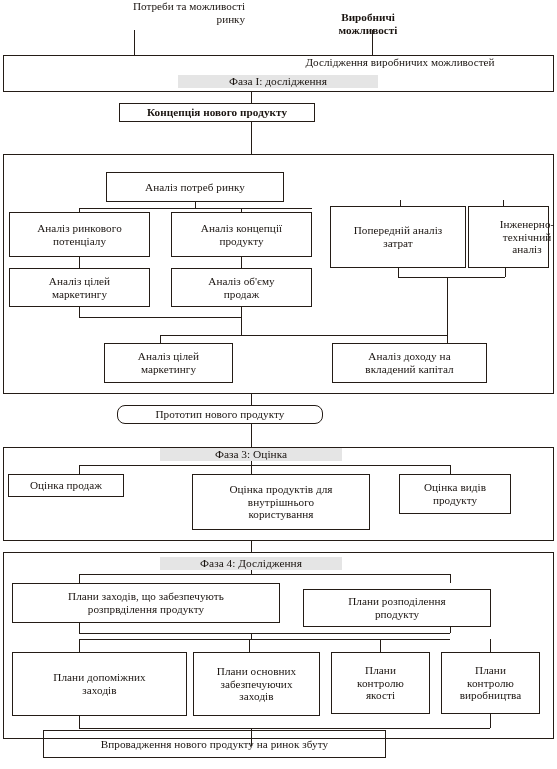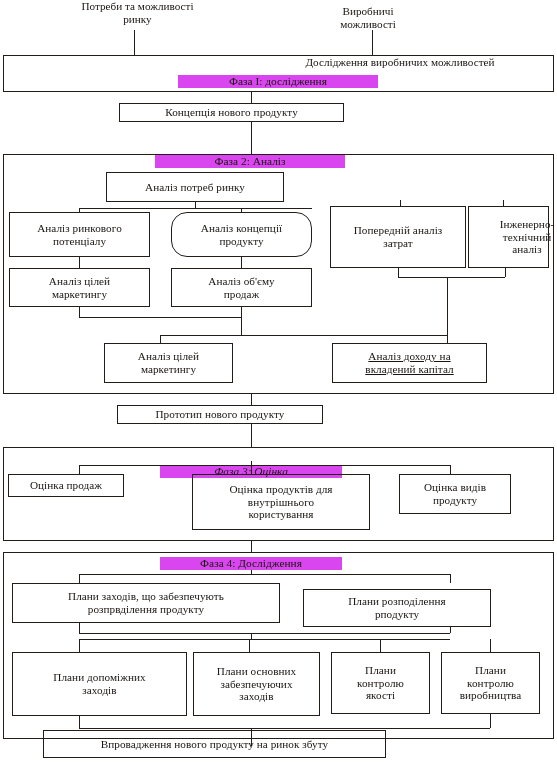--- a/index.html
+++ b/index.html
@@ -39,66 +39,65 @@
     border: 1px solid #241c16;
     background: transparent;
   }
   .phase-title {
     position: absolute;
     text-align: center;
     font-size: 11.4px;
     line-height: 1.1;
     color: #1a1410;
     white-space: nowrap;
-    background: #d946ef;
+    background: #e5e5e5;
     padding: 0 2px;
   }
   .freetext {
     position: absolute;
     text-align: center;
     font-size: 11.2px;
     line-height: 1.16;
     color: #1a1410;
   }
   .ln {
     position: absolute;
     background: #241c16;
   }
   .ln.h { height: 1px; }
   .ln.v { width: 1px; }
 </style>
 </head>
 <body>
 
 <div id="diagram">
-    <div class="freetext" style="left: 30px; top: 0px; width: 215px;">Потреби та можливості<br>ринку</div>
-    <div class="freetext" style="left: 288px; top: 5px; width: 160px;">Виробничі<br>можливості</div>
+    <div class="freetext" style="left: 30px; top: 0px; width: 215px; text-align: right;">Потреби та можливості<br>ринку</div>
+    <div class="freetext" style="left: 288px; top: 11px; width: 160px; font-weight: bold;">Виробничі<br>можливості</div>
     <div class="ln v" style="left: 134px; top: 30px; height: 25px;"></div>
     <div class="ln v" style="left: 372px; top: 30px; height: 25px;"></div>
     <div class="phase" style="left: 3px; top: 55px; width: 551px; height: 37px;"></div>
     <div class="freetext" style="left: 255px; top: 56px; width: 290px;">Дослідження виробничих можливостей</div>
     <div class="phase-title" style="left: 178px; top: 75px; width: 200px;">Фаза І: дослідження</div>
     <div class="ln v" style="left: 251px; top: 92px; height: 11px;"></div>
-    <div class="node" style="left: 119px; top: 103px; width: 225px; height: 19px;">
+    <div class="node" style="left: 119px; top: 103px; width: 196px; height: 19px; font-weight: bold;">
       <span>Концепція нового продукту</span>
     </div>
     <div class="ln v" style="left: 251px; top: 122px; height: 32px;"></div>
     <div class="phase" style="left: 3px; top: 154px; width: 551px; height: 240px;"></div>
-    <div class="phase-title" style="left: 155px; top: 155px; width: 190px;">Фаза 2: Аналіз</div>
     <div class="node" style="left: 106px; top: 172px; width: 178px; height: 30px;">
       <span>Аналіз потреб ринку</span>
     </div>
     <div class="ln v" style="left: 195px; top: 202px; height: 6px;"></div>
     <div class="ln h" style="left: 79px; top: 208px; width: 233px;"></div>
     <div class="ln v" style="left: 79px; top: 208px; height: 4px;"></div>
     <div class="ln v" style="left: 241px; top: 208px; height: 4px;"></div>
     <div class="node" style="left: 9px; top: 212px; width: 141px; height: 45px;">
       <span>Аналіз ринкового<br>потенціалу</span>
     </div>
-    <div class="node" style="left: 171px; top: 212px; width: 141px; height: 45px; border-radius: 16px;">
+    <div class="node" style="left: 171px; top: 212px; width: 141px; height: 45px;">
       <span>Аналіз концепції<br>продукту</span>
     </div>
     <div class="ln v" style="left: 79px; top: 257px; height: 11px;"></div>
     <div class="ln v" style="left: 241px; top: 257px; height: 11px;"></div>
     <div class="node" style="left: 9px; top: 268px; width: 141px; height: 39px;">
       <span>Аналіз цілей<br>маркетингу</span>
     </div>
     <div class="node" style="left: 171px; top: 268px; width: 141px; height: 39px;">
       <span>Аналіз об'єму<br>продаж</span>
     </div>
@@ -117,30 +116,30 @@
     <div class="ln v" style="left: 398px; top: 268px; height: 9px;"></div>
     <div class="ln v" style="left: 505px; top: 268px; height: 9px;"></div>
     <div class="ln h" style="left: 398px; top: 277px; width: 107px;"></div>
     <div class="ln v" style="left: 447px; top: 277px; height: 58px;"></div>
     <div class="ln h" style="left: 160px; top: 335px; width: 287px;"></div>
     <div class="ln v" style="left: 160px; top: 335px; height: 8px;"></div>
     <div class="ln v" style="left: 447px; top: 335px; height: 8px;"></div>
     <div class="node" style="left: 104px; top: 343px; width: 129px; height: 40px;">
       <span>Аналіз цілей<br>маркетингу</span>
     </div>
-    <div class="node" style="left: 332px; top: 343px; width: 155px; height: 40px; text-decoration: underline;">
+    <div class="node" style="left: 332px; top: 343px; width: 155px; height: 40px;">
       <span>Аналіз доходу на<br>вкладений капітал</span>
     </div>
     <div class="ln v" style="left: 251px; top: 394px; height: 11px;"></div>
-    <div class="node" style="left: 117px; top: 405px; width: 206px; height: 19px;">
+    <div class="node" style="left: 117px; top: 405px; width: 206px; height: 19px; border-radius: 8px;">
       <span>Прототип нового продукту</span>
     </div>
     <div class="ln v" style="left: 251px; top: 424px; height: 23px;"></div>
     <div class="phase" style="left: 3px; top: 447px; width: 551px; height: 94px;"></div>
-    <div class="phase-title" style="left: 160px; top: 465px; width: 182px; font-style: italic;">Фаза 3: Оцінка</div>
+    <div class="phase-title" style="left: 160px; top: 448px; width: 182px;">Фаза 3: Оцінка</div>
     <div class="ln v" style="left: 251px; top: 461px; height: 4px;"></div>
     <div class="ln h" style="left: 79px; top: 465px; width: 371px;"></div>
     <div class="ln v" style="left: 79px; top: 465px; height: 9px;"></div>
     <div class="ln v" style="left: 251px; top: 465px; height: 9px;"></div>
     <div class="ln v" style="left: 450px; top: 465px; height: 9px;"></div>
     <div class="node" style="left: 8px; top: 474px; width: 116px; height: 23px;">
       <span>Оцінка продаж</span>
     </div>
     <div class="node" style="left: 192px; top: 474px; width: 178px; height: 56px;">
       <span>Оцінка продуктів для<br>внутрішнього<br>користування</span>

